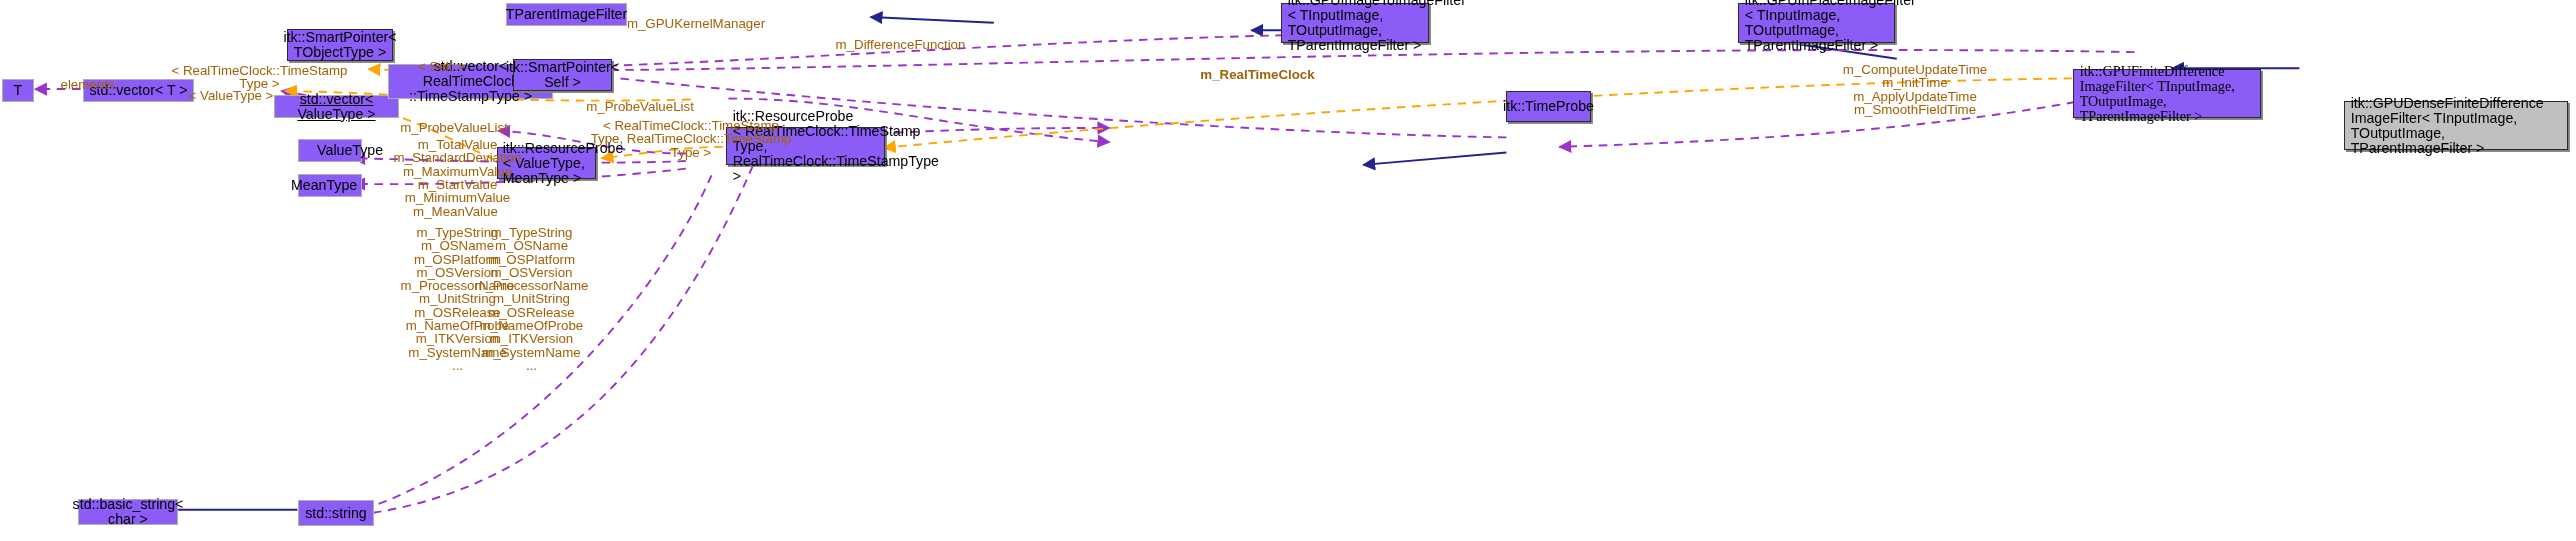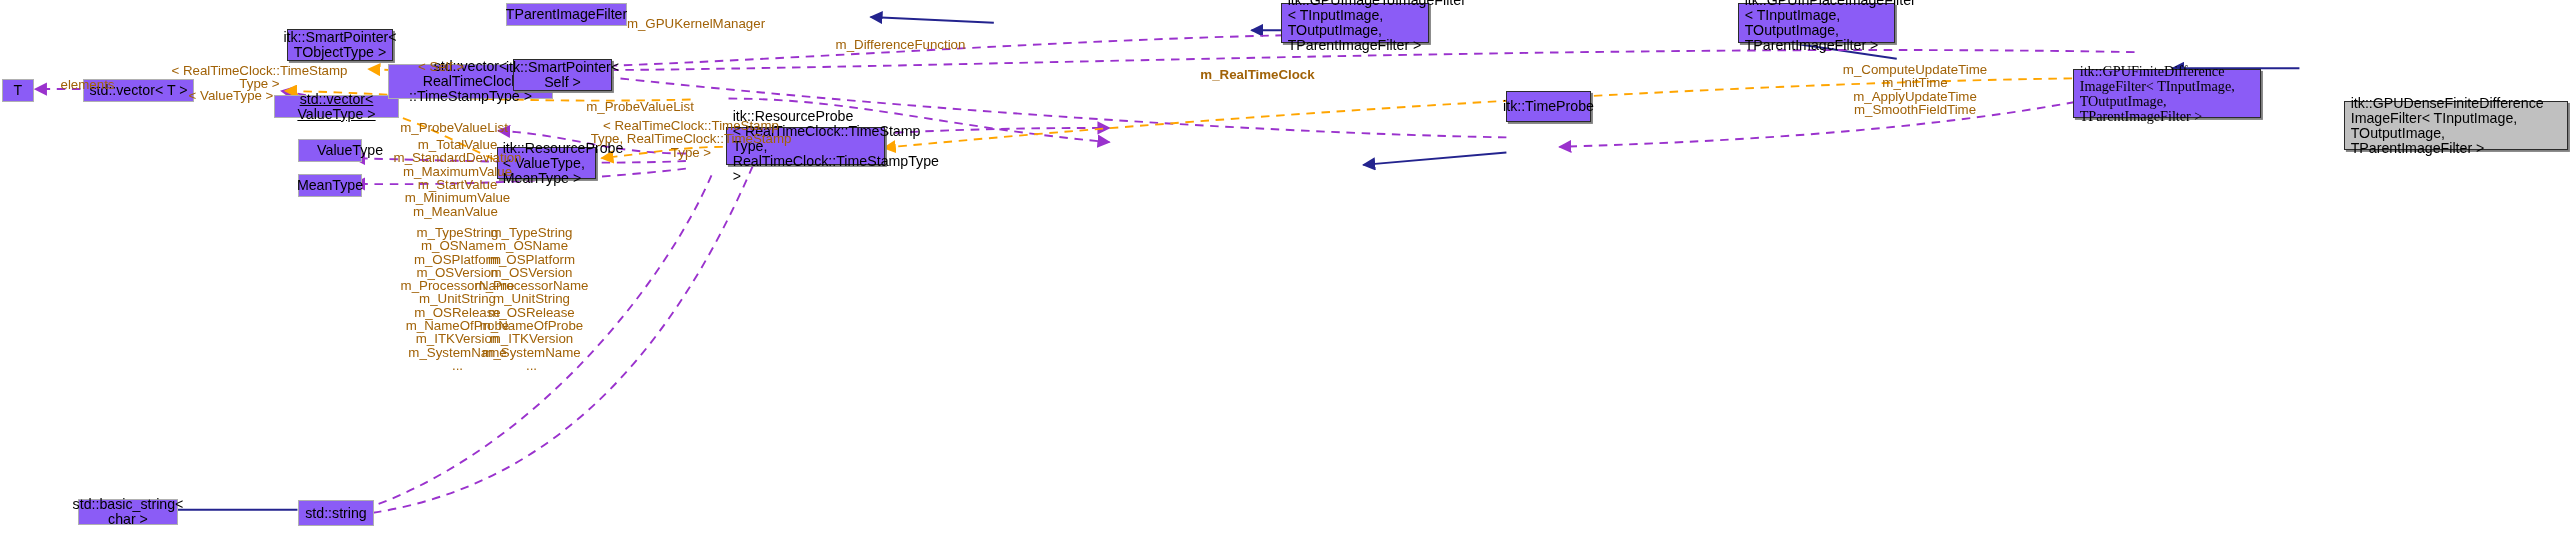--- a/index.html
+++ b/index.html
@@ -178,21 +178,21 @@
   </div>
 
   <div class="node plain" style="left:506px; top:2.8px; width:121px; height:23px;">
     <span>TParentImageFilter</span>
   </div>
 
   <div class="node plain" style="left:298px; top:139px; width:64px; height:23px;padding-left:44px;">
     <span>ValueType</span>
   </div>
 
-  <div class="node plain" style="left:298px; top:174px; width:64px; height:23px;">
+  <div class="node plain" style="left:298px; top:174px; width:64px; height:23px;justify-content:flex-end;">
     <span>MeanType</span>
   </div>
 
   <div class="node solid left" style="left:497px; top:147px; width:99px; height:32px; padding-left:4.7px;">
     <span>itk::ResourceProbe
 &lt; ValueType, MeanType &gt;</span>
   </div>
 
   <div class="node solid left" style="left:726px; top:127px; width:159px; height:38px; padding-left:5.7px;">
     <span>itk::ResourceProbe

